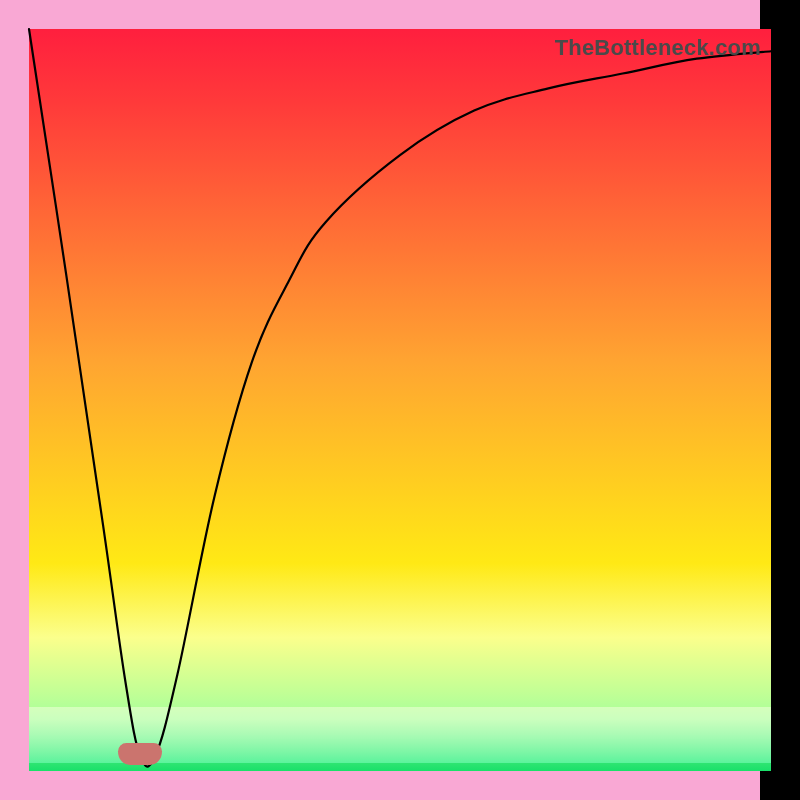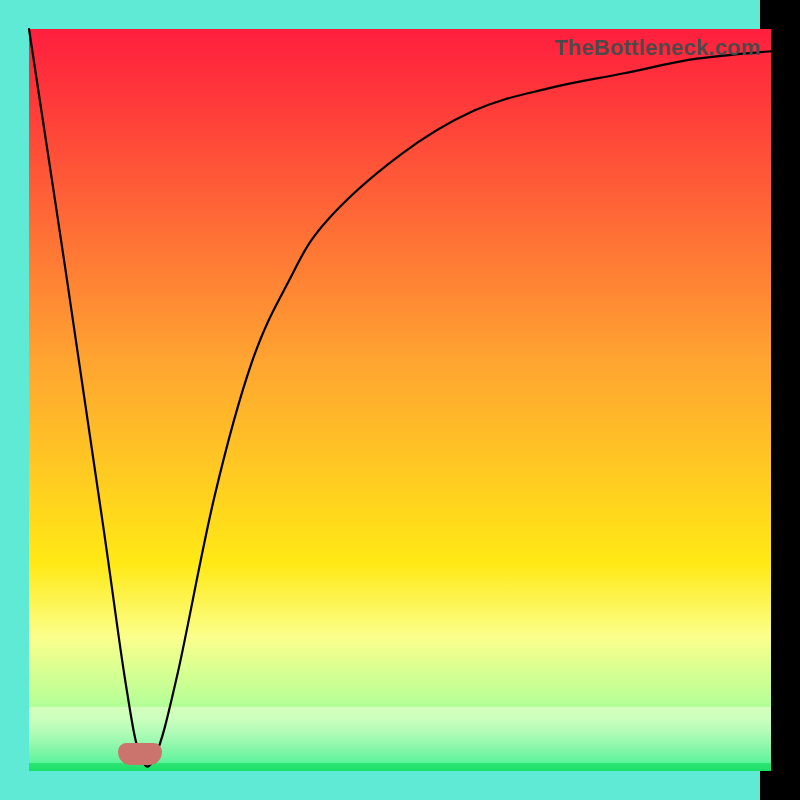--- a/index.html
+++ b/index.html
@@ -8,21 +8,21 @@
     width: 800px;
     height: 800px;
     overflow: hidden;
     background: #000;
     font-family: Arial, Helvetica, sans-serif;
   }
   .frame {
     position: relative;
     width: 760px;
     height: 800px;
-    background: #5eead4;
+    background: #f9a8d4;
   }
   .plot {
     position: absolute;
     left: 29px;
     top: 29px;
     width: 742px;
     height: 742px;
     background: linear-gradient(
       to bottom,
       var(--c-top) 0%,

